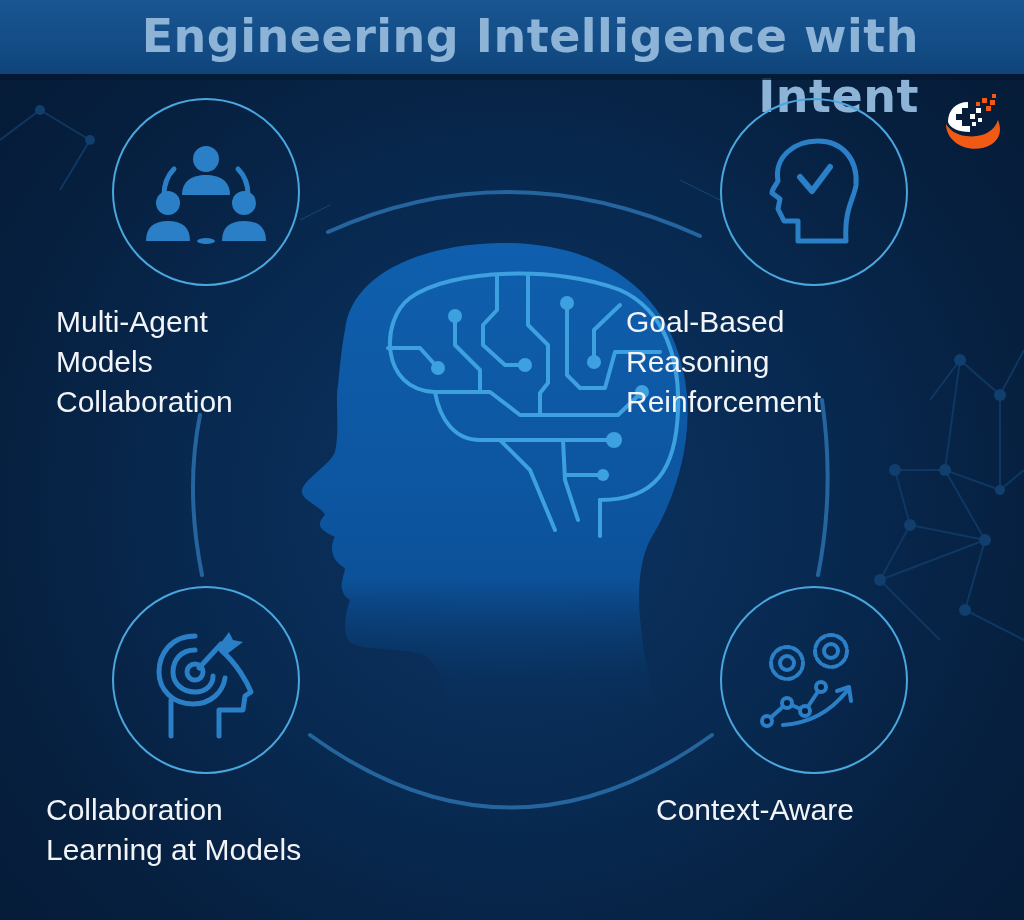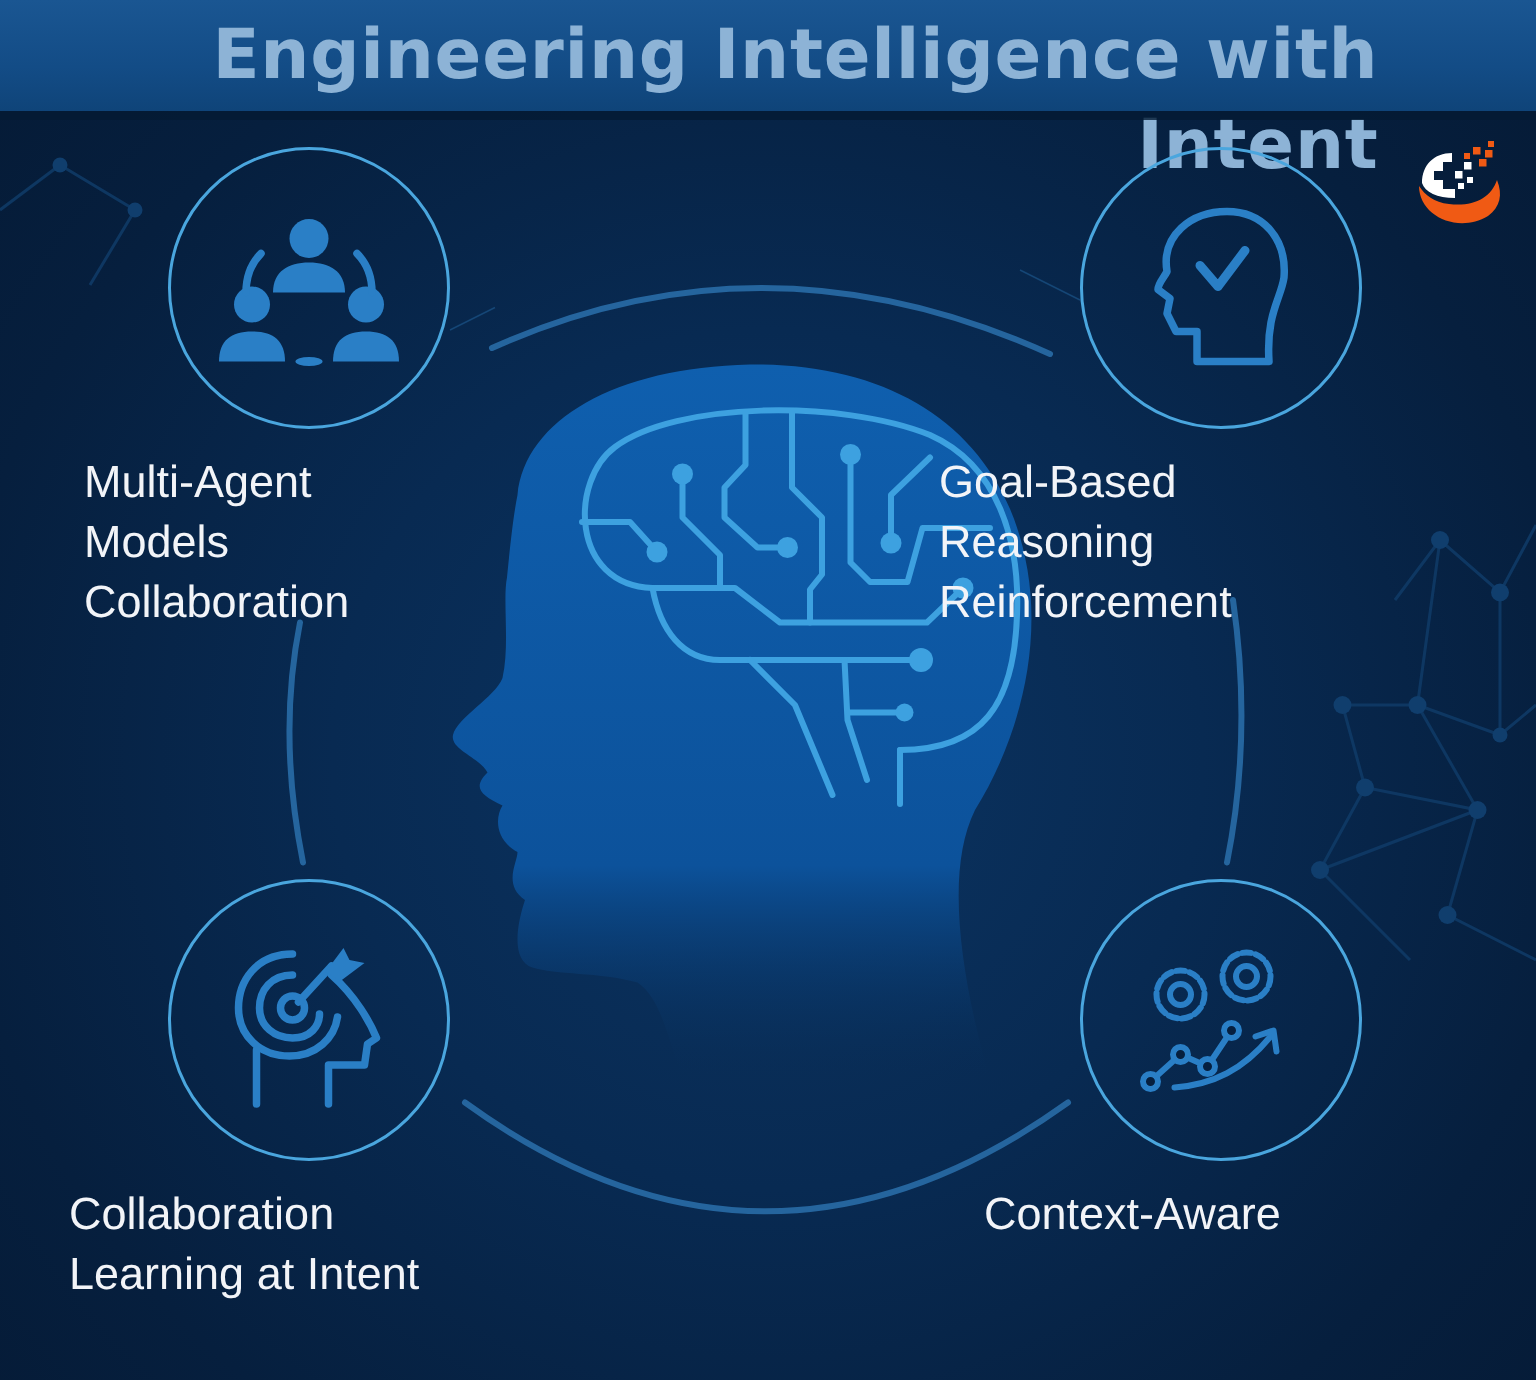--- a/index.html
+++ b/index.html
@@ -183,21 +183,21 @@
         <circle cx="44" cy="52" r="8"></circle>
         <line x1="48" y1="48" x2="70" y2="24"></line>
         <path d="M 20 80 L 20 116"></path>
         <path d="M 70 30 C 86 44 96 62 100 72 L 94 76 L 92 90 L 68 90 L 68 116"></path>
       </g>
       <path d="M 66 28 L 78 12 L 82 20 L 92 22 L 76 34 Z" fill="#2a7fc6"></path>
     </svg>
   </div>
   <div class="label" style="left:46px; top:790px; width:320px;">
     <span>Collaboration</span>
-    <span>Learning at Intent</span>
+    <span>Learning at Models</span>
   </div>
 
   <div class="icon-circle" style="left:720px; top:586px;">
     <svg width="110" height="110" viewBox="0 0 110 110">
       <g fill="none" stroke="#2a7fc6" stroke-width="4" stroke-linejoin="round" stroke-linecap="round">
         <circle cx="28" cy="38" r="16" stroke-dasharray="6 3"></circle>
         <circle cx="28" cy="38" r="7"></circle>
         <circle cx="72" cy="26" r="16" stroke-dasharray="6 3"></circle>
         <circle cx="72" cy="26" r="7"></circle>
         <polyline points="8,96 28,78 46,86 62,62"></polyline>

